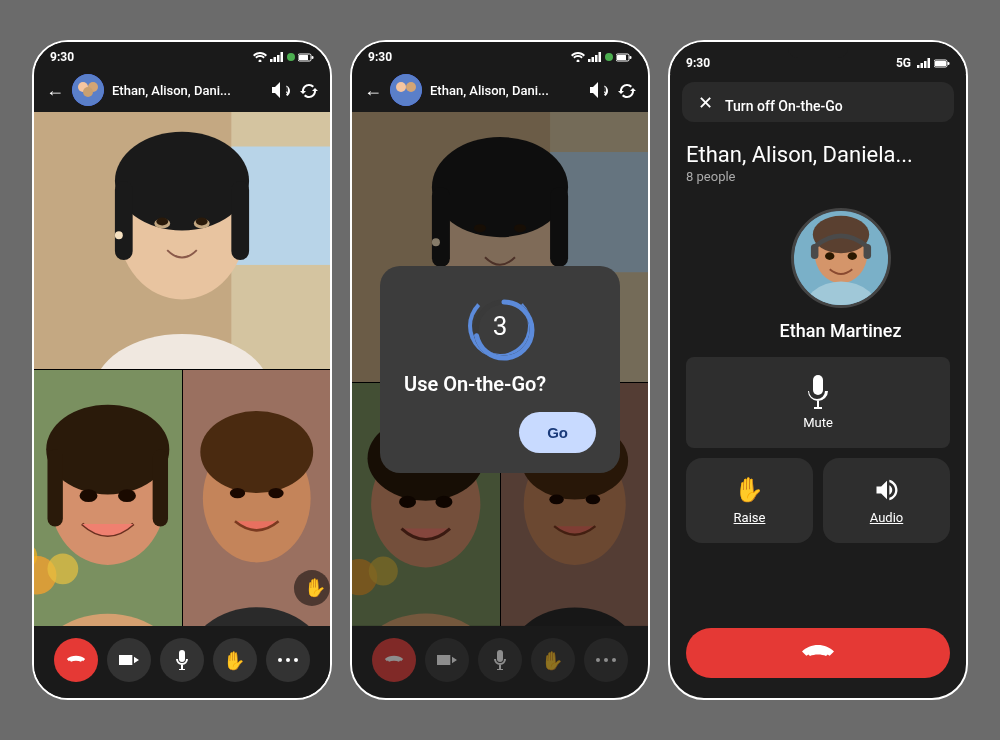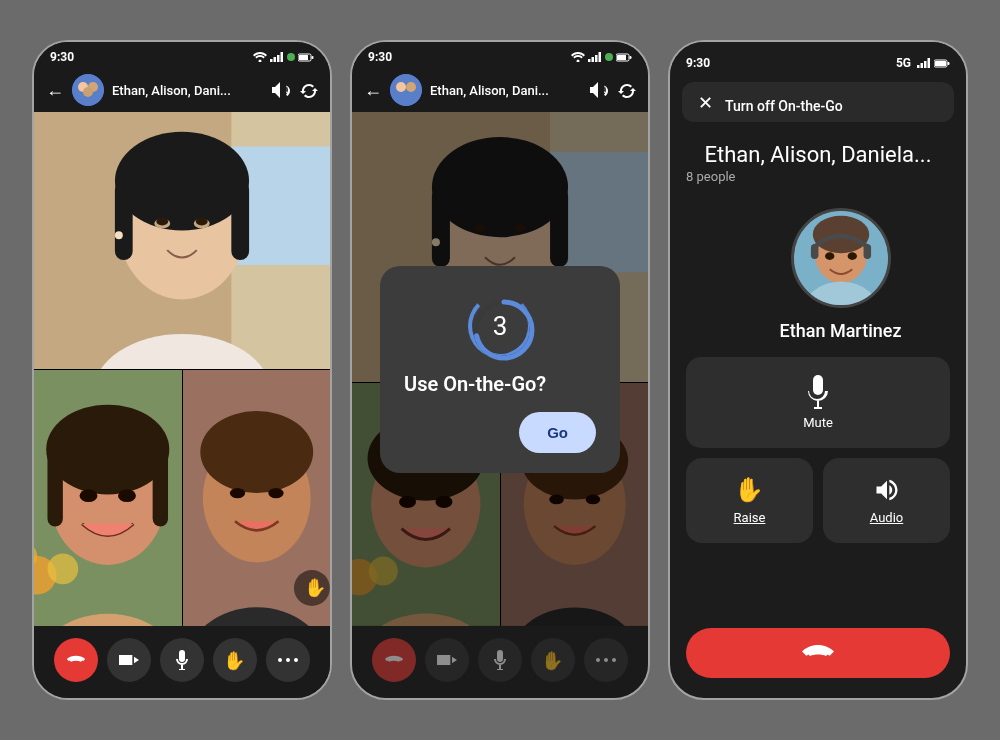--- a/index.html
+++ b/index.html
@@ -15,21 +15,21 @@
     }
 
     
     .phone {
       width: 300px;
       height: 660px;
       background: #1a1a1a;
       border-radius: 36px;
       overflow: hidden;
       position: relative;
-      border: 2px solid #a3a3a3;
+      border: 2px solid #ffffff;
       display: flex;
       flex-direction: column;
     }
 
     
     .status-bar {
       display: flex;
       justify-content: space-between;
       align-items: center;
       padding: 8px 16px 4px;
@@ -290,21 +290,20 @@
       margin-top: 8px;
     }
     .phone3-call-title {
       color: white;
       font-size: 22px;
       font-weight: 400;
       padding: 12px 16px 2px;
       white-space: nowrap;
       overflow: hidden;
       text-overflow: ellipsis;
-      text-align: center;
     }
     .phone3-people-count {
       color: #aaa;
       font-size: 13px;
       padding: 0 16px 16px;
     }
     .phone3-avatar-section {
       display: flex;
       flex-direction: column;
       align-items: center;
@@ -330,21 +329,21 @@
     }
     .phone3-controls {
       padding: 0 16px;
       display: flex;
       flex-direction: column;
       gap: 10px;
       flex: 1;
     }
     .phone3-mute-btn {
       background: #2e2e2e;
-      border-radius: 15px;
+      border-radius: 8px;
       padding: 18px;
       display: flex;
       flex-direction: column;
       align-items: center;
       justify-content: center;
       gap: 6px;
       cursor: pointer;
     }
     .phone3-mute-btn .btn-label {
       color: white;

